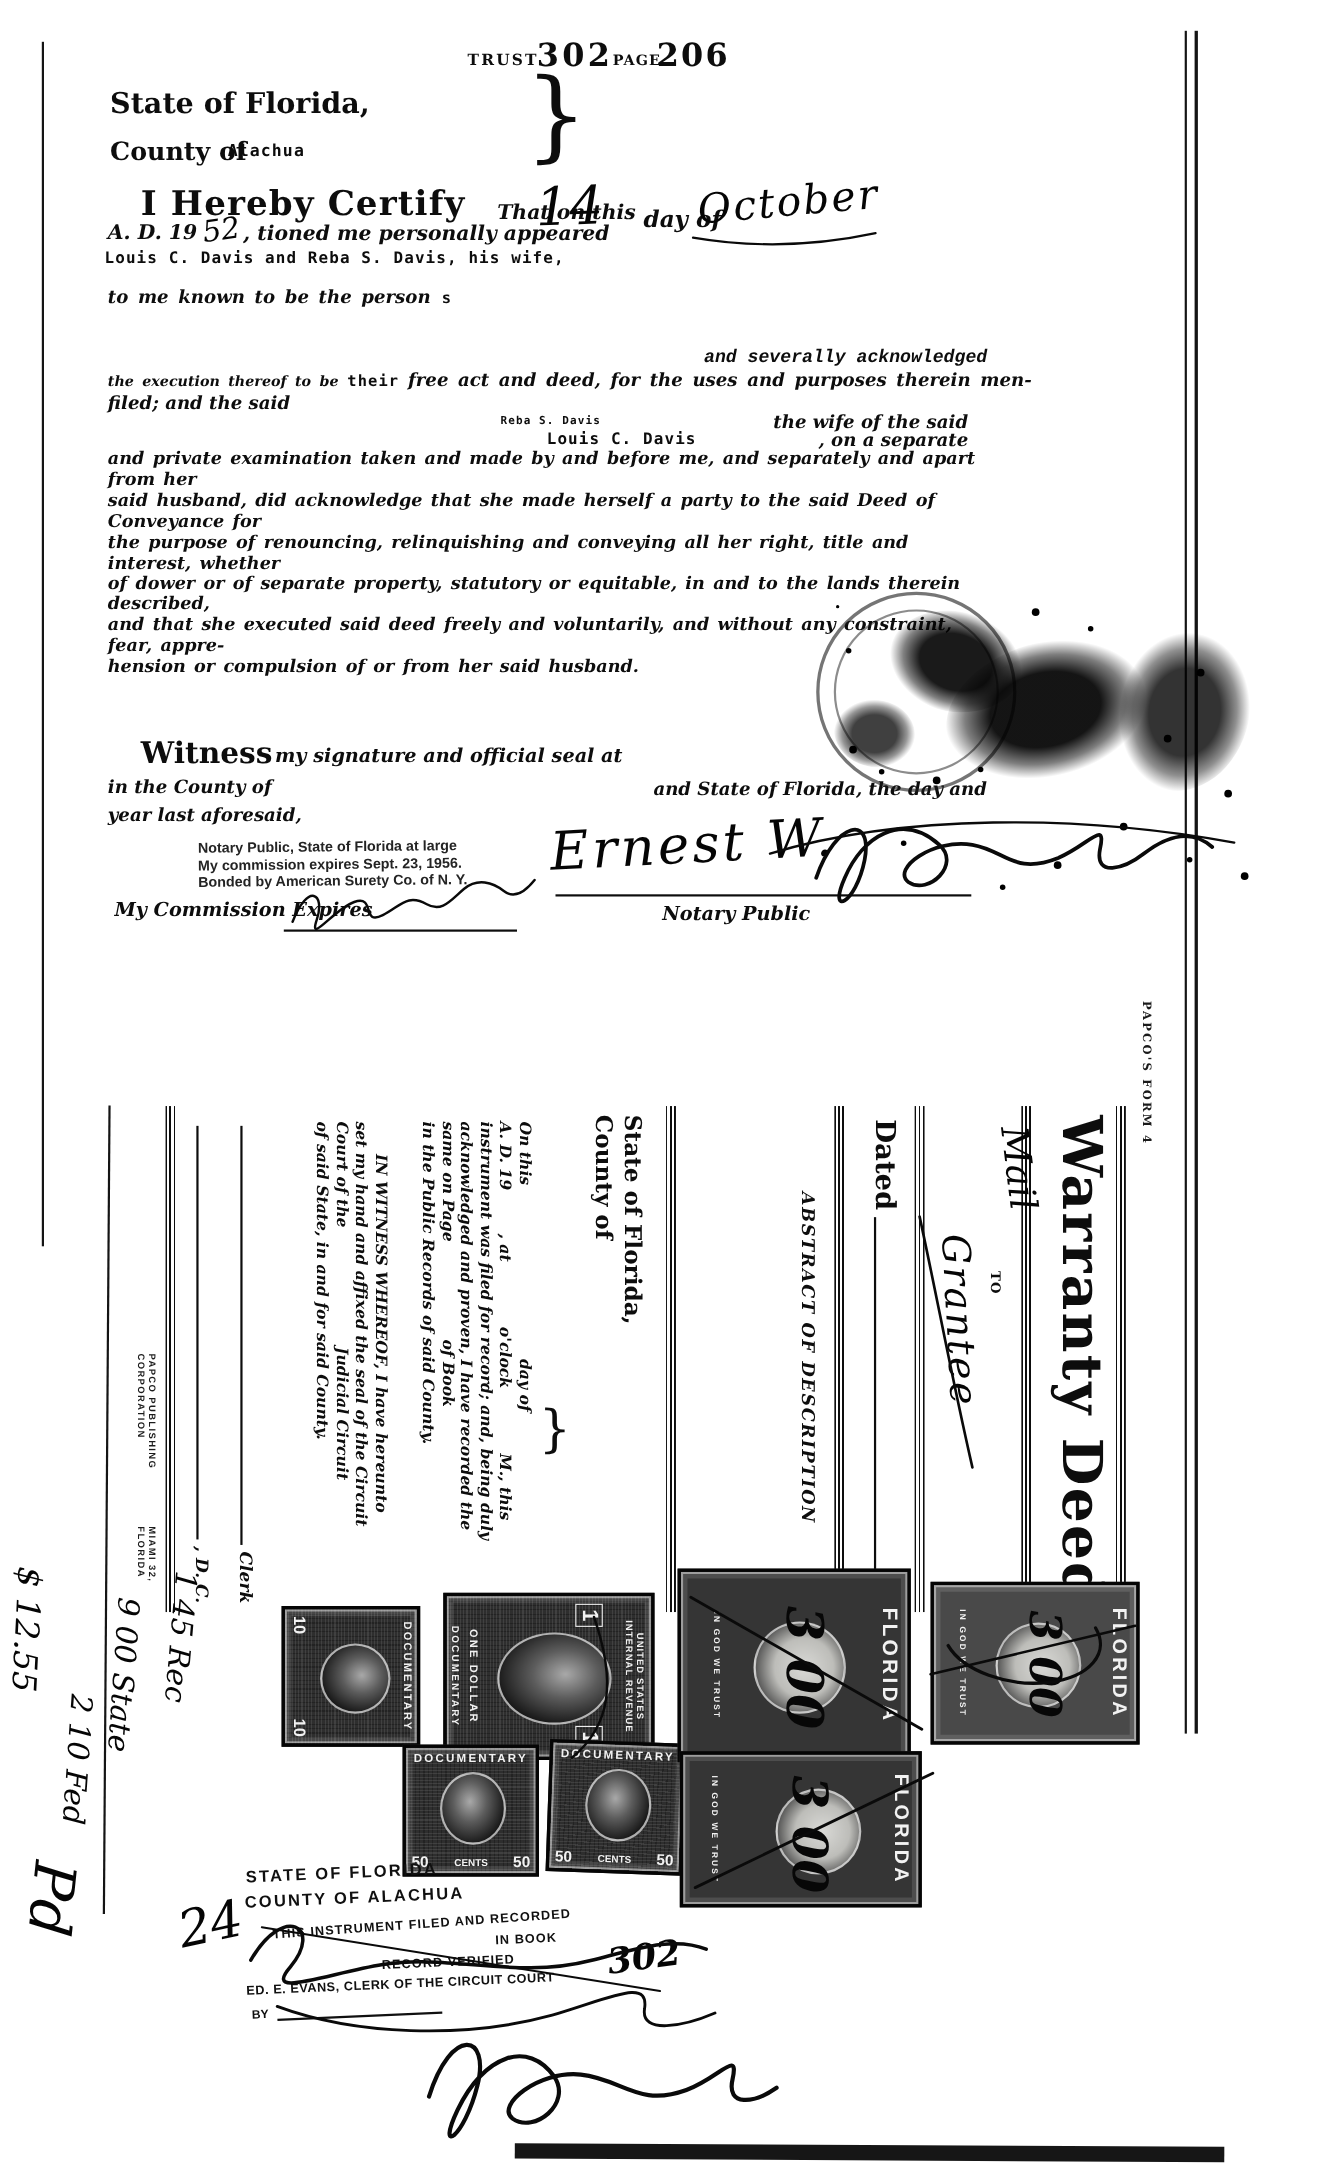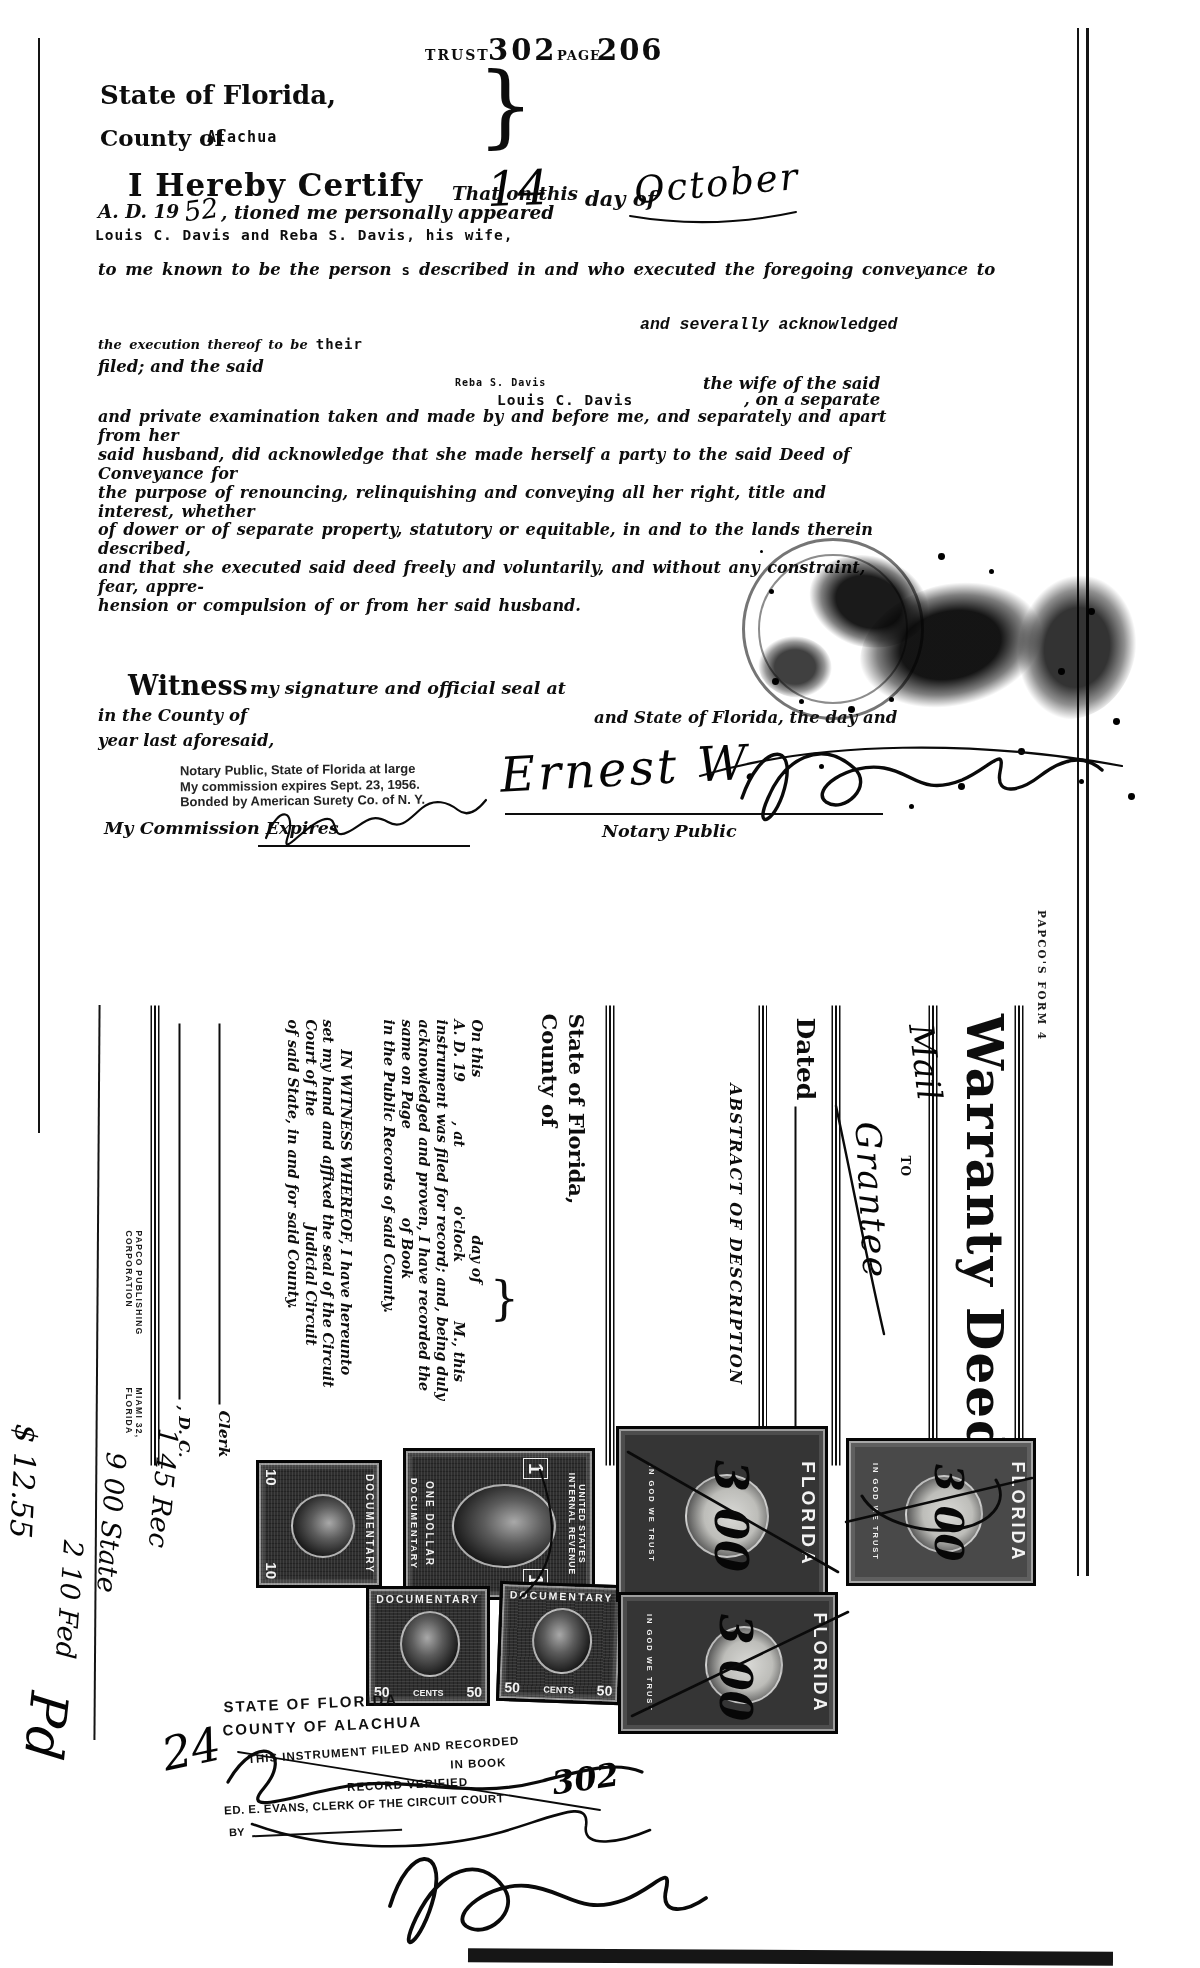--- a/index.html
+++ b/index.html
@@ -68,27 +68,27 @@
 <span class="abs it" style="left:585px;top:186px;font-size:21px;">day of</span>
 <span class="abs hand" style="left:634px;top:162px;font-size:37px;transform:rotate(-5deg);letter-spacing:2px;">October</span>
 <span class="abs it" style="left:98px;top:201px;font-size:18.5px;">A. D. 19</span>
 <span class="abs hand" style="left:184px;top:194px;font-size:27px;transform:rotate(-8deg);">52</span>
 <span class="abs it" style="left:221px;top:202px;font-size:18.5px;">, tioned me personally appeared</span>
 <span class="abs tw" style="left:95px;top:227px;font-size:14.5px;">Louis C. Davis and Reba S. Davis, his wife,</span>
 
 <div class="abs" style="left:98px;top:260px;display:flex;align-items:baseline;">
   <span class="it" style="font-size:16.5px;word-spacing:3px;">to me known to be the person</span>
   <span class="tw" style="font-size:14px;margin:0 8px 0 10px;">s</span>
-  <span class="it" style="font-size:16.5px;word-spacing:3px;">described in and who executed the foregoing conveyance to</span>
 </div>
 
 <span class="abs it" style="left:640px;top:315px;font-size:16.5px;font-family:Liberation Mono, monospace;">and severally acknowledged</span>
 <div class="abs" style="left:98px;top:336px;display:flex;align-items:baseline;">
   <span class="it" style="font-size:13px;word-spacing:3px;">the execution thereof to be</span>
   <span class="tw" style="font-size:14px;margin:0 8px;">their</span>
+  <span class="it" style="font-size:16.5px;word-spacing:3px;">free act and deed, for the uses and purposes therein men-</span>
 </div>
 <span class="abs it" style="left:98px;top:357px;font-size:16.5px;">filed; and the said</span>
 
 <span class="abs tw" style="left:455px;top:377px;font-size:10px;">Reba S. Davis</span>
 <span class="abs it" style="left:703px;top:374px;font-size:16.5px;">the wife of the said</span>
 <span class="abs tw" style="left:497px;top:392px;font-size:14.5px;">Louis C. Davis</span>
 <span class="abs it" style="left:744px;top:390px;font-size:16.5px;">, on a separate</span>
 
 <div class="abs it pre" style="left:98px;top:408px;width:800px;font-size:16px;line-height:18.9px;word-spacing:2px;">and private examination taken and made by and before me, and separately and apart from her
 said husband, did acknowledge that she made herself a party to the said Deed of Conveyance for

